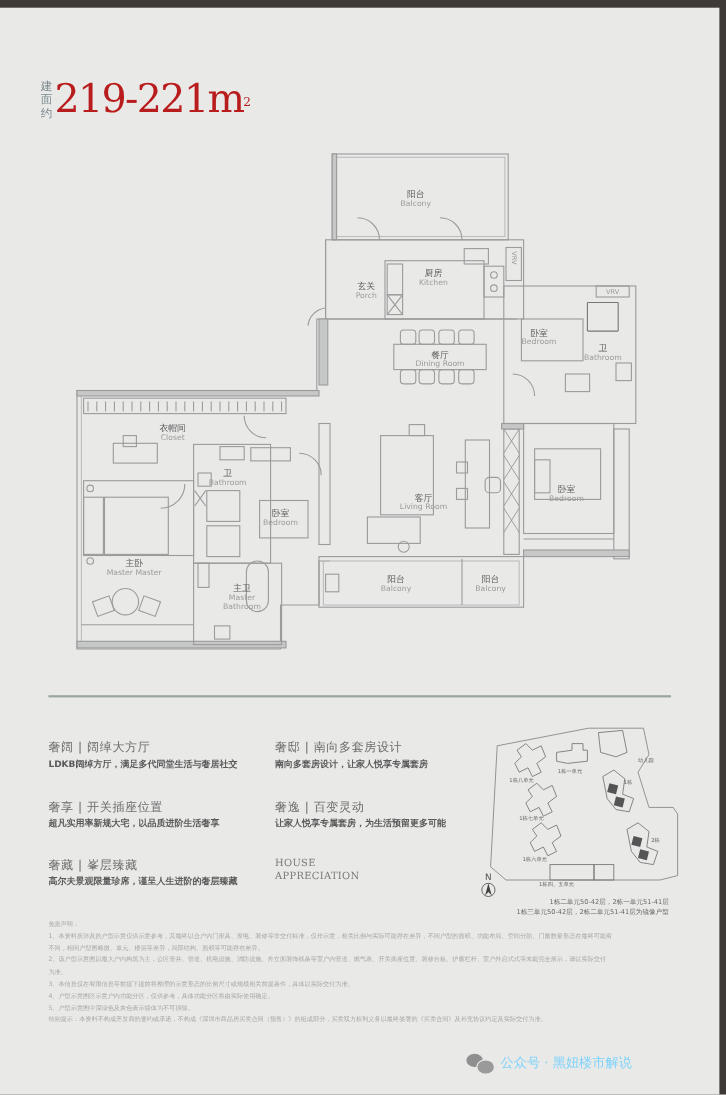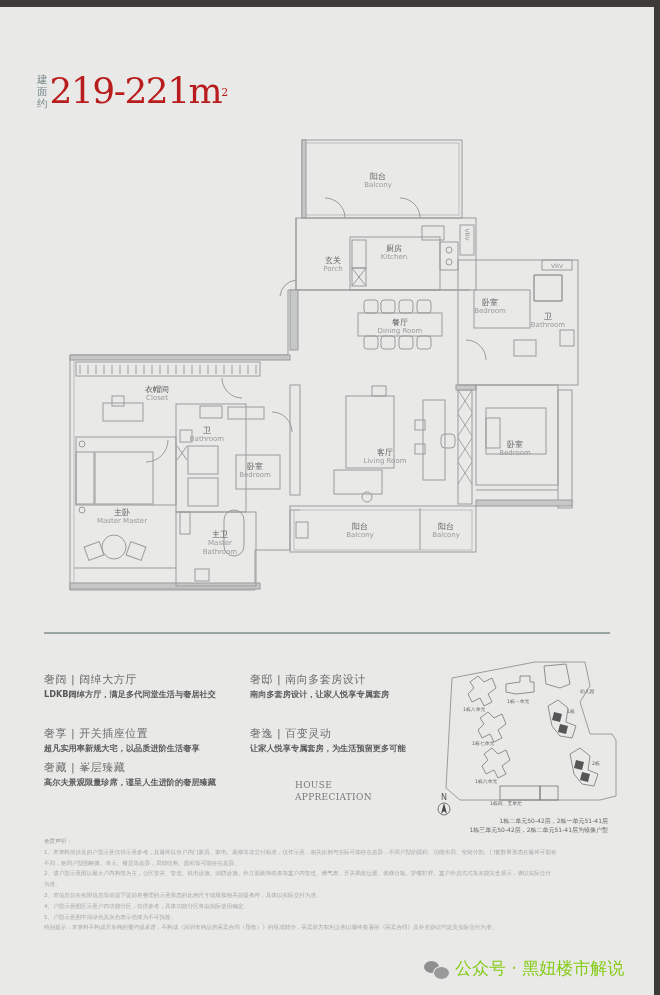--- a/index.html
+++ b/index.html
@@ -10,25 +10,25 @@
   .area-value{font-family:"DejaVu Serif","Liberation Serif",serif;font-size:36px;color:#b91c1c;letter-spacing:-1.5px;line-height:36px;}
   .area-value sup{font-size:11px;vertical-align:top;position:relative;top:2px;letter-spacing:0;}
   svg.plan{position:absolute;left:0;top:0;}
   .rl{position:absolute;text-align:center;color:#9a9a9a;font-size:7.5px;line-height:9px;white-space:nowrap;transform:translateX(-50%);}
   .rl .cn{color:#5d5d5d;font-size:8px;}
   .rl .en{color:#9a9a9a;font-size:7px;}
   .divider{position:absolute;left:44px;top:632px;width:566px;height:1.5px;background:#9aa5a3;}
   .feat{position:absolute;}
   .feat .t{font-size:11px;color:#6d6d6d;line-height:16px;letter-spacing:0.5px;}
   .feat .d{font-size:8.2px;color:#5a5a5a;line-height:12px;font-weight:bold;}
-  .house{position:absolute;left:250px;top:779px;font-family:"DejaVu Serif","Liberation Serif",serif;font-size:9px;line-height:12px;color:#7a7a7a;letter-spacing:0.3px;margin-left:45px;}
+  .house{position:absolute;left:250px;top:779px;font-family:"DejaVu Serif","Liberation Serif",serif;font-size:9px;line-height:12px;color:#7a7a7a;letter-spacing:0.3px;}
   .unit-note{position:absolute;left:440px;top:816px;text-align:right;width:168px;font-size:6px;line-height:9px;color:#6a6a6a;}
   .disclaimer{position:absolute;left:44px;top:836px;width:566px;font-size:5.6px;line-height:10.8px;color:#a7a7a7;}
   .disclaimer div{white-space:nowrap;overflow:hidden;}
-  .watermark{position:absolute;left:424px;top:957px;display:flex;align-items:center;gap:5px;color:#84cc16;font-size:17px;}
+  .watermark{position:absolute;left:424px;top:957px;display:flex;align-items:center;gap:5px;color:#7dd3fc;font-size:12px;}
   .wechat-icon{width:26px;height:18px;position:relative;}
   .wechat-icon span{position:absolute;background:#8f8f8f;border-radius:50%;}
   .site-label{position:absolute;font-size:4.8px;color:#666;white-space:nowrap;}
   .north{position:absolute;left:437px;top:793px;text-align:center;font-size:8px;color:#555;}
 </style>
 </head>
 <body>
 
 <div class="page">
 
@@ -257,21 +257,21 @@
   <div class="d">南向多套房设计，让家人悦享专属套房</div>
 </div>
 <div class="feat" style="left:44px;top:726px;">
   <div class="t">奢享 | 开关插座位置</div>
   <div class="d">超凡实用率新规大宅，以品质进阶生活奢享</div>
 </div>
 <div class="feat" style="left:250px;top:726px;">
   <div class="t">奢逸 | 百变灵动</div>
   <div class="d">让家人悦享专属套房，为生活预留更多可能</div>
 </div>
-<div class="feat" style="left:44px;top:760px;">
+<div class="feat" style="left:44px;top:779px;">
   <div class="t">奢藏 | 峯层臻藏</div>
   <div class="d">高尔夫景观限量珍席，谨呈人生进阶的奢层臻藏</div>
 </div>
 
 <div class="house">
   <div>HOUSE</div>
   <div>APPRECIATION</div>
 </div>
 
 <svg style="position:absolute;left:440px;top:660px;" width="180" height="150" viewBox="0 0 180 150">

